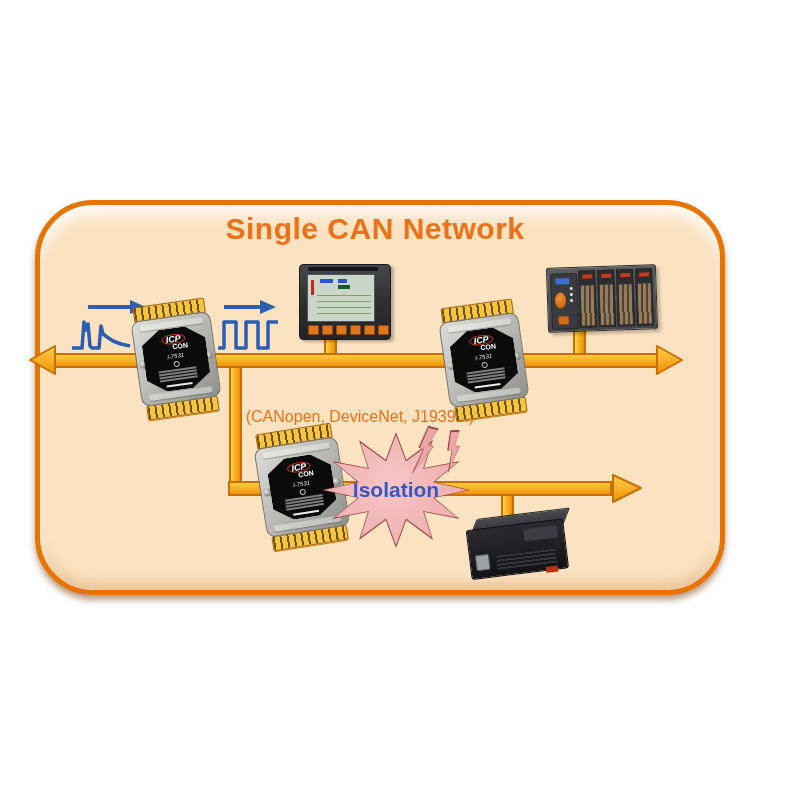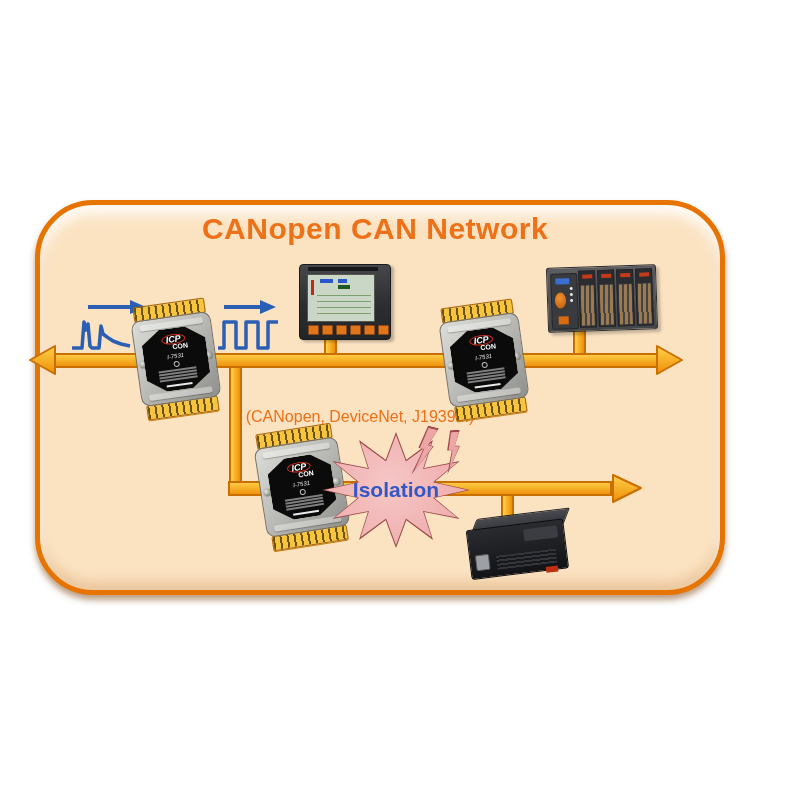--- a/index.html
+++ b/index.html
@@ -176,21 +176,21 @@
 
   
   .sig{position:absolute;z-index:4;}
 </style>
 </head>
 <body>
 
 <div class="canvas">
 
   <div class="panel"></div>
-  <div class="title">CANopen CAN Network</div>
+  <div class="title">Single CAN Network</div>
 
   <div class="vline" style="left:324px;top:334px;height:26px;"></div>
   <div class="vline" style="left:573px;top:324px;height:36px;"></div>
   <div class="vline" style="left:229px;top:362px;height:122px;"></div>
   <div class="vline" style="left:501px;top:488px;height:34px;"></div>
 
   <svg class="bus-svg" style="left:28px;top:340px;" width="656" height="40">
     <defs>
       <linearGradient id="busg1" x1="0" y1="0" x2="0" y2="1">
         <stop offset="0" style="stop-color:var(--bus_light,#FFD04A)"></stop>

